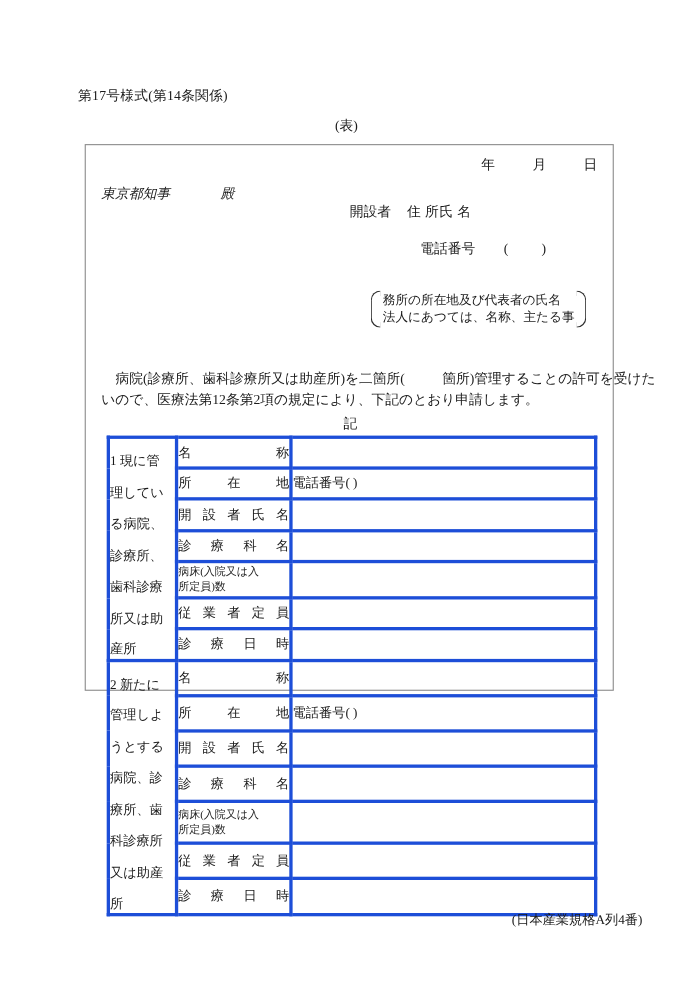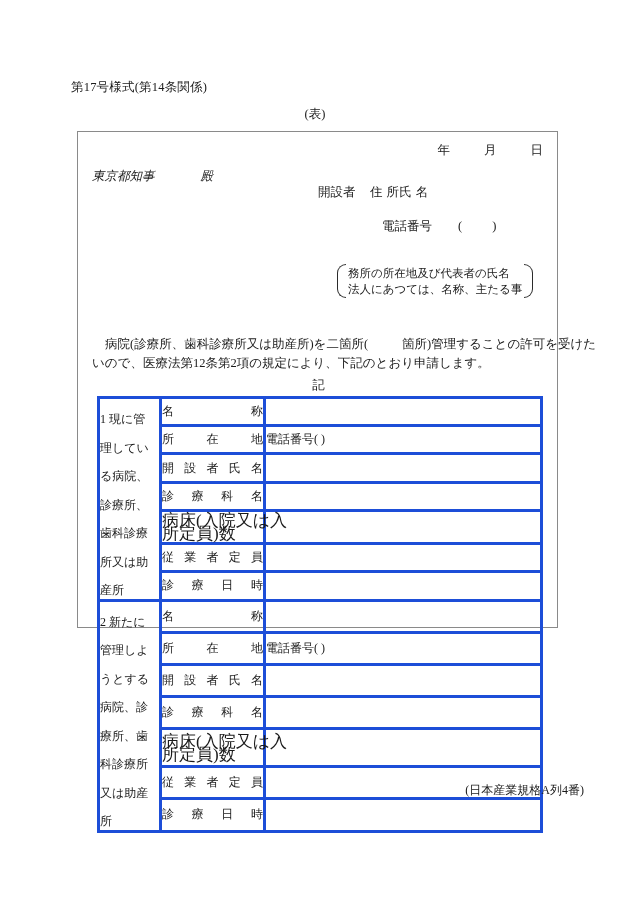--- a/index.html
+++ b/index.html
@@ -209,38 +209,38 @@
     padding: 0 7px;
     font-size: 12px;
   }
   .label-just {
     text-align: justify;
     text-align-last: justify;
     white-space: nowrap;
   }
   .label-wrap {
     line-height: 13px;
-    font-size: 17px;
+    font-size: 10px;
     padding: 2px 0;
     text-align: left;
   }
   .label-wrap div { white-space: nowrap; }
 
   .value-cell {
     height: 25px;
     padding: 0 7px;
     font-size: 12px;
     margin-top: 16px;
   }
 
   
   .paper-note {
     position: absolute;
     right: 72px;
-    top: 782px;
+    top: 828px;
     font-size: 12px;
     white-space: nowrap;
   }
 </style>
 </head>
 <body>
 
 <div class="page">
 
   <div class="form-code">第17号様式(第14条関係)</div>

